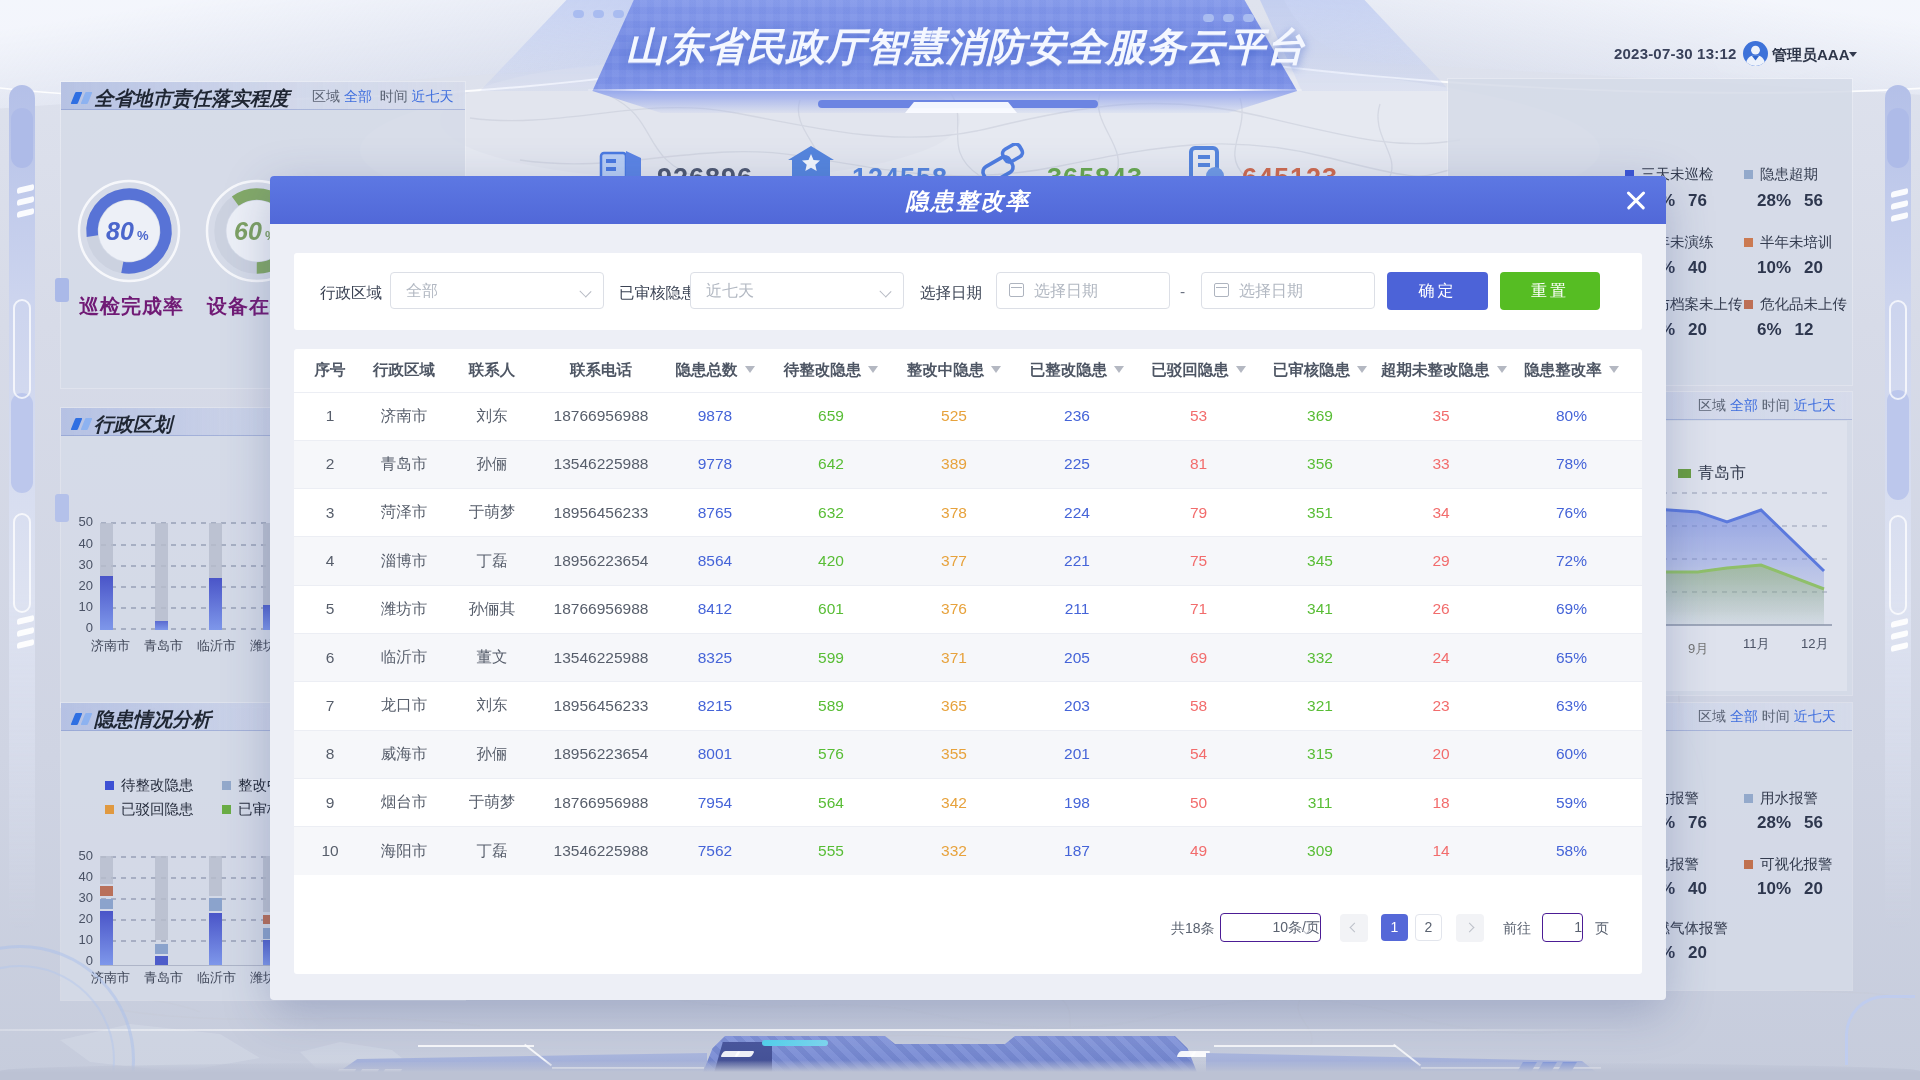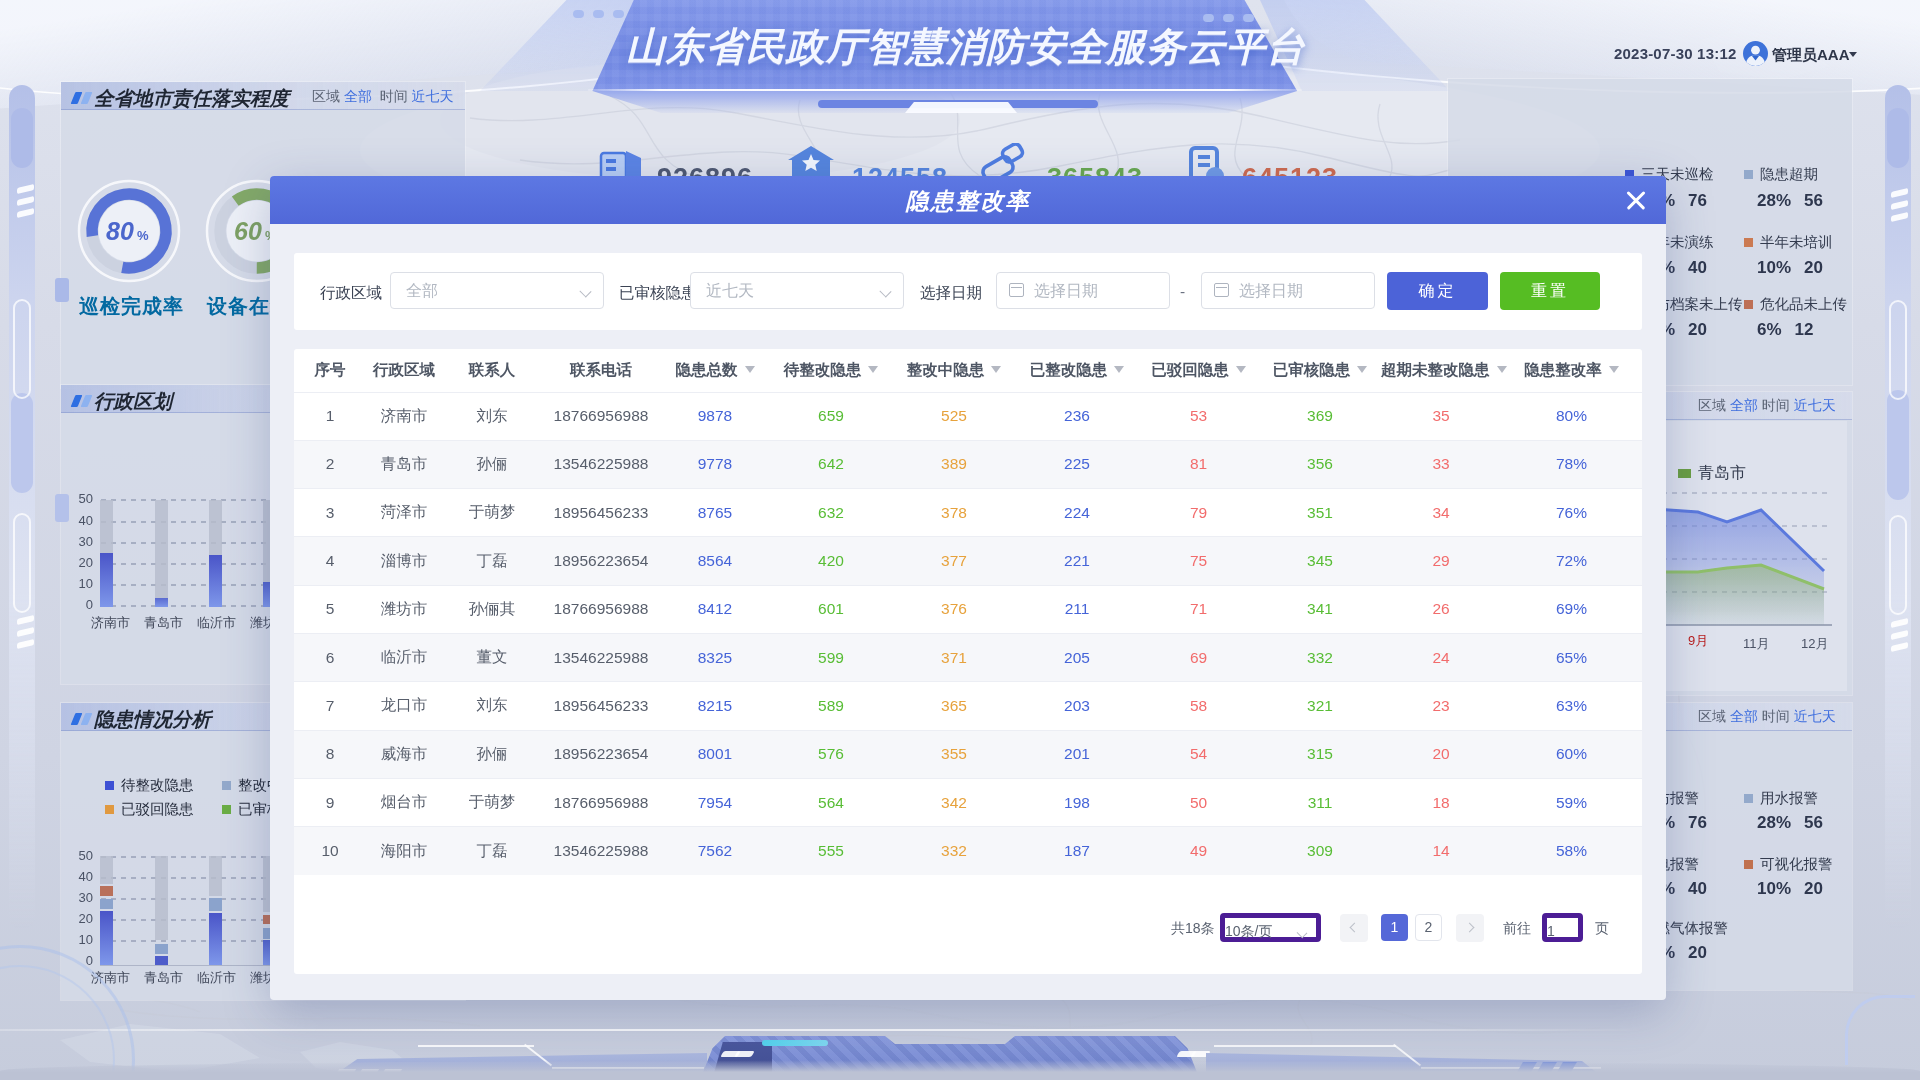--- a/index.html
+++ b/index.html
@@ -39,21 +39,21 @@
 .phead{position:absolute;left:0;top:0;width:100%;height:28px;
  background:linear-gradient(90deg,rgba(176,189,226,.85),rgba(205,212,236,.45) 60%,rgba(215,220,240,.3));
  border-bottom:1px solid rgba(120,140,200,.45)}
 .phead .ic{position:absolute;left:12px;top:8px}
 .ic b{display:inline-block;width:7px;height:12px;margin-right:3px;transform:skewX(-22deg);background:#2f6fe2;border-radius:1px}
 .ic b+b{background:#8db2f0}
 .phead .t{position:absolute;left:33px;top:3px;font-size:19.5px;font-weight:bold;font-style:italic;color:#1f2633}
 .tabs{position:absolute;font-size:14px;color:#5b6475;white-space:nowrap}
 .tabs b{color:#3e6ede;font-weight:500}
 
-.glabel{position:absolute;font-size:20px;font-weight:bold;color:#0369a1;letter-spacing:1px}
+.glabel{position:absolute;font-size:20px;font-weight:bold;color:#701a75;letter-spacing:1px}
 
 .ytick{position:absolute;font-size:13px;color:#4a5265;text-align:right;width:30px}
 .xlab{position:absolute;font-size:13px;color:#3e4557;white-space:nowrap}
 .gline{position:absolute;height:1.5px;background:repeating-linear-gradient(90deg,rgba(148,156,180,.7) 0 5px,rgba(148,156,180,0) 5px 10px)}
 .bar{position:absolute;width:13px}
 
 .leg{position:absolute;font-size:14.5px;color:#242b3b;white-space:nowrap}
 .leg i{display:inline-block;width:9px;height:9px;margin-right:7px}
 .legv{position:absolute;font-size:17px;font-weight:bold;color:#2e374e;white-space:nowrap}
 .rleg{position:absolute;font-size:14.5px;color:#333b4e;white-space:nowrap}
@@ -83,21 +83,21 @@
 #btnreset{left:1206px;width:100px;background:#56bd23}
 #mtable{position:absolute;left:24px;top:173px;width:1348px;height:625px;background:#fff;border-radius:3px}
 table{border-collapse:collapse;table-layout:fixed;width:1348px;font-size:15.5px}
 th{height:43px;font-size:15.5px;color:#4e5664;font-weight:bold;text-align:center;padding:0;white-space:nowrap}
 td{height:48.3px;text-align:center;color:#575e6b;padding:0;border-top:1px solid #eceef4;white-space:nowrap}
 tr.s td{background:#f6f7fa}
 .sort{display:inline-block;width:0;height:0;border:5.5px solid transparent;border-top:7.5px solid #b4b8c2;margin-left:7px;vertical-align:-3px}
 .cb{color:#4564d8}.cg{color:#58bd35}.co{color:#e7a23c}.cr{color:#f26c6c}
 #mpager{position:absolute;left:0;top:737px;width:1396px;height:30px;font-size:14px;color:#5a6270}
 .pgtxt{position:absolute;top:7px}
-.pgbox{position:absolute;border:5px solid #4c1d95;border-radius:4px;background:#fff;text-align:left}
+.pgbox{position:absolute;border:1px solid #4c1d95;border-radius:4px;background:#fff;text-align:right}
 .pgbtn{position:absolute;top:1px;width:28px;height:28px;border-radius:4px;background:#f2f3f6}
 .pgbtn span{position:absolute;left:10px;top:10px;width:7px;height:7px;border-left:1.6px solid #bcc0c9;border-bottom:1.6px solid #bcc0c9}
 #pg1{position:absolute;left:1111px;top:1px;width:27px;height:27px;border-radius:4px;background:#5568d8;color:#fff;text-align:center;line-height:27px}
 #pg2{position:absolute;left:1145px;top:1px;width:27px;height:27px;border-radius:4px;background:#fff;border:1px solid #e2e5ec;color:#5a6270;text-align:center;line-height:25px}
 </style>
 </head>
 <body>
 <div id="maplayer">
 <svg width="1920" height="1080" viewBox="0 0 1920 1080">
   <ellipse cx="980" cy="150" rx="620" ry="95" fill="#e6e9f1"></ellipse>
@@ -180,21 +180,21 @@
     <circle cx="60" cy="60" r="37" fill="none" stroke="#ccd2e0" stroke-width="11.5"></circle>
     <circle cx="60" cy="60" r="37" fill="none" stroke="#83a968" stroke-width="11.5" stroke-dasharray="139.5 93" transform="rotate(234 60 60)"></circle>
     <circle cx="60" cy="60" r="30.5" fill="#edf0f7"></circle>
     <text x="51" y="69" font-size="25" font-weight="bold" font-style="italic" fill="#7da163" text-anchor="middle">60</text>
     <text x="68" y="69" font-size="13" font-weight="bold" fill="#7da163">%</text>
   </svg>
   <div class="glabel" style="left:18px;top:211px">巡检完成率</div>
   <div class="glabel" style="left:146px;top:211px">设备在线率</div>
 </div>
 
-<div class="panel" style="left:61px;top:385px;height:299px">
+<div class="panel" style="left:61px;top:408px;height:299px">
   <div class="phead">
       <span class="ic"><b></b><b></b></span>
       <span class="t">行政区划</span>
     </div>
   <div class="ytick" style="left:2px;top:106px">50</div>
   <div class="ytick" style="left:2px;top:128px">40</div>
   <div class="ytick" style="left:2px;top:149px">30</div>
   <div class="ytick" style="left:2px;top:170px">20</div>
   <div class="ytick" style="left:2px;top:191px">10</div>
   <div class="ytick" style="left:2px;top:212px">0</div>
@@ -303,21 +303,21 @@
         <line x1="60" y1="105" x2="380" y2="105"></line>
       <line x1="60" y1="138" x2="380" y2="138"></line>
         <line x1="60" y1="171" x2="380" y2="171"></line>
     </g>
     <line x1="60" y1="204" x2="380" y2="204" stroke="#8a93a8" stroke-width="1.6"></line>
     <path d="M128,99 L188,87 L246,91 L275,101 L309,89 L372,150 L372,204 L128,204 Z" fill="url(#gb)"></path>
     <path d="M128,99 L188,87 L246,91 L275,101 L309,89 L372,150" fill="none" stroke="#5b79dd" stroke-width="3"></path>
     <path d="M128,154 L188,151 L246,151 L275,147 L309,144 L372,168 L372,204 L128,204 Z" fill="url(#gg)"></path>
     <path d="M128,154 L188,151 L246,151 L275,147 L309,144 L372,168" fill="none" stroke="#8fbf6a" stroke-width="3"></path>
   </svg>
-  <div class="xlab" style="left:240px;top:240px;color:#b91c1c">9月</div>
+  <div class="xlab" style="left:240px;top:248px;color:#737373">9月</div>
   <div class="xlab" style="left:295px;top:243px;color:#4a5265">11月</div>
   <div class="xlab" style="left:353px;top:243px;color:#4a5265">12月</div>
 </div>
 
 <div class="panel" style="left:1448px;top:703px;height:287px">
   <div class="phead">
       <span class="ic"><b></b><b></b></span>
       <span class="t">报警情况分析</span>
     <span class="tabs" style="left:250px;top:5px">区域 <b>全部</b> 时间 <b>近七天</b></span>
     </div>

